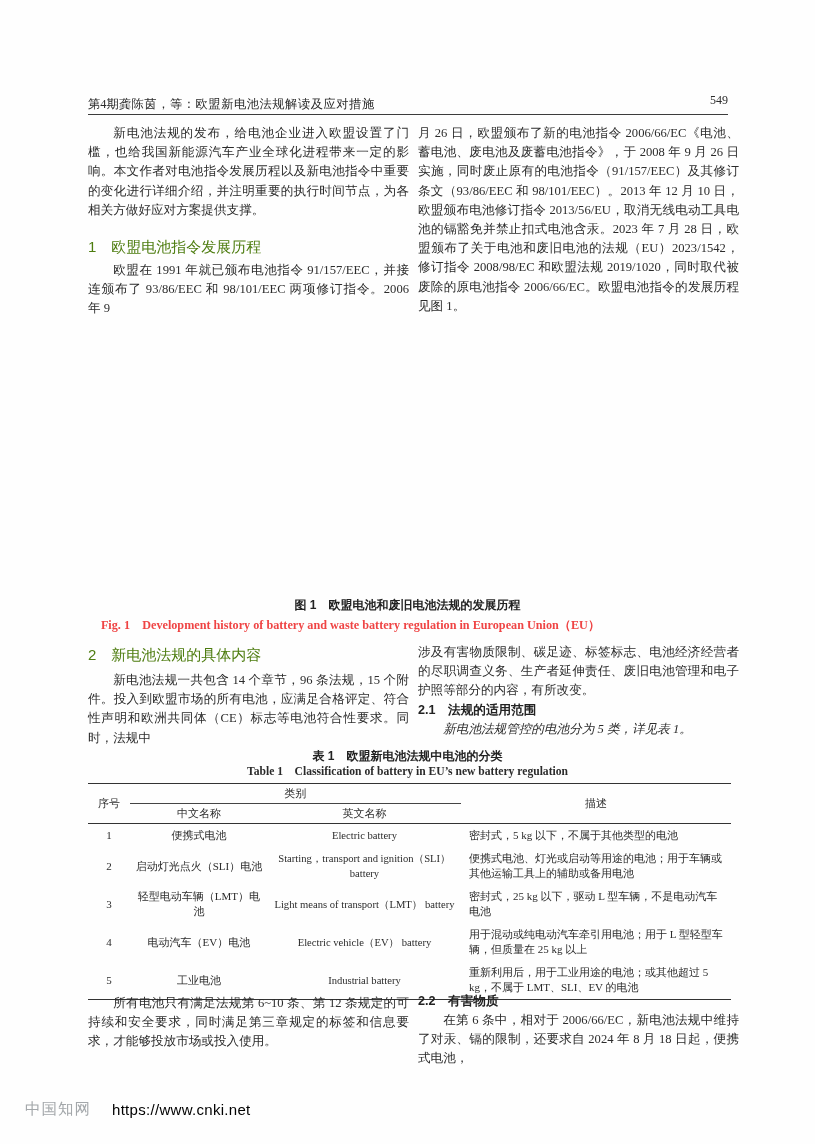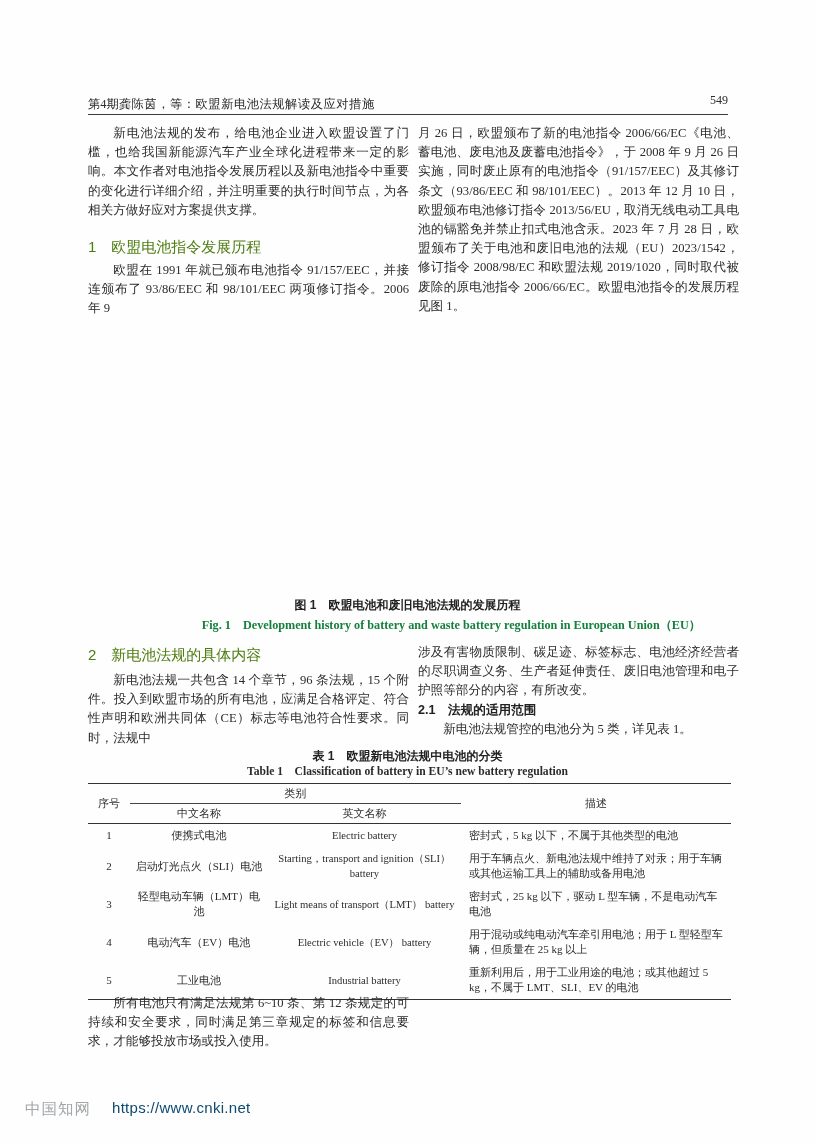--- a/index.html
+++ b/index.html
@@ -21,44 +21,44 @@
   .hdr .pageno{flex:0 0 auto;position:relative;top:-5px;font-size:12px;}
   .hdr-rule{left:88px;top:114px;width:640px;height:0;border-top:1.2px solid #3c3c3c;}
   
   .col{width:321px;font-size:12.6px;line-height:19.2px;text-align:justify;text-justify:inter-ideograph;}
   .indent{text-indent:2em;}
   .h1{font-family:"Liberation Sans","DejaVu Sans",sans-serif;font-weight:normal;font-size:15px;color:#4d7c0f;}
   .h2{font-family:"Liberation Sans","DejaVu Sans",sans-serif;font-weight:bold;font-size:12.6px;color:#222;margin:1px 0 1px 0;}
   
   .figbox{left:88px;top:315px;width:640px;height:275px;background:#fefefe;}
   .figcap-zh{left:0;top:597px;width:815px;text-align:center;font-family:"Liberation Sans","DejaVu Sans",sans-serif;font-weight:bold;font-size:12px;color:#222;}
-  .figcap-en{left:0;top:617px;width:701px;text-align:right;font-weight:bold;font-size:12.2px;color:#15803d;}
+  .figcap-en{left:0;top:617px;width:701px;text-align:center;font-weight:bold;font-size:12.2px;color:#ef4444;}
   
   .tabcap-zh{left:0;top:748px;width:815px;text-align:center;font-family:"Liberation Sans","DejaVu Sans",sans-serif;font-weight:bold;font-size:12px;color:#222;}
   .tabcap-en{left:0;top:764px;width:815px;text-align:center;font-weight:bold;font-size:11.6px;color:#2b2b2b;}
   table.t1{
     left:88px;top:783px;width:643px;
     position:absolute;
     border-collapse:collapse;
     font-size:11px;line-height:15px;
     border-top:1.6px solid #333;
     border-bottom:1.6px solid #333;
   }
   table.t1 thead{border-bottom:1.1px solid #333;}
   table.t1 th{font-weight:normal;padding:2px 3px;}
   table.t1 td{padding:4px 3px;text-align:center;vertical-align:middle;}
   table.t1 td.desc{text-align:left;padding-left:8px;}
   table.t1 .cat-span{border-bottom:.9px solid #444;}
   table.t1 .en{font-size:10.6px;}
   .cw-no{width:6.5%;}.cw-zh{width:21.5%;}.cw-en{width:30%;}.cw-ds{width:42%;}
   
-  .wm{left:25px;top:1099px;display:flex;gap:21px;align-items:flex-start;
+  .wm{left:25px;top:1099px;display:flex;gap:21px;align-items:center;
       font-family:"Liberation Sans","DejaVu Sans",sans-serif;color:#a3a7aa;}
   .wm .wm-name{font-size:15.5px;letter-spacing:1px;}
-  .wm .wm-url{font-size:15px;color:#0c4a6e;letter-spacing:.3px;}
+  .wm .wm-url{font-size:15px;color:#000000;letter-spacing:.3px;}
 </style>
 </head>
 <body>
 
 <div class="page">
 
   <div class="abs hdr">
     <span class="issue">第4期</span>
     <span class="rtitle">龚陈茵，等：欧盟新电池法规解读及应对措施</span>
     <span class="pageno">549</span>
@@ -75,21 +75,21 @@
   <div class="abs figbox"></div>
   <div class="abs figcap-zh">图 1　欧盟电池和废旧电池法规的发展历程</div>
   <div class="abs figcap-en">Fig. 1　Development history of battery and waste battery regulation in European Union（EU）</div>
 
   <div class="abs h1" style="left:88px;top:646px;width:321px;">2　新电池法规的具体内容</div>
   <div class="abs col indent" style="left:88px;top:671px;">新电池法规一共包含 14 个章节，96 条法规，15 个附件。投入到欧盟市场的所有电池，应满足合格评定、符合性声明和欧洲共同体（CE）标志等电池符合性要求。同时，法规中</div>
 
   <div class="abs" style="left:418px;top:643px;width:321px;">
     <div class="col" style="position:static;">涉及有害物质限制、碳足迹、标签标志、电池经济经营者的尽职调查义务、生产者延伸责任、废旧电池管理和电子护照等部分的内容，有所改变。</div>
     <div class="h2">2.1　法规的适用范围</div>
-    <div class="col indent" style="position:static;">新电池法规管控的电池分为 5 类，详见表 1。</div>
+    <div class="col indent" style="position:static;font-style:italic;">新电池法规管控的电池分为 5 类，详见表 1。</div>
   </div>
 
   <div class="abs tabcap-zh">表 1　欧盟新电池法规中电池的分类</div>
   <div class="abs tabcap-en">Table 1　Classification of battery in EU’s new battery regulation</div>
 
   <table class="t1">
     <colgroup>
       <col class="cw-no">
         <col class="cw-zh">
         <col class="cw-en">
@@ -110,21 +110,21 @@
       <tr>
         <td>1</td>
         <td>便携式电池</td>
         <td class="en">Electric battery</td>
         <td class="desc">密封式，5 kg 以下，不属于其他类型的电池</td>
       </tr>
       <tr>
         <td>2</td>
         <td>启动灯光点火（SLI）电池</td>
         <td class="en">Starting，transport and ignition（SLI） battery</td>
-        <td class="desc">用于车辆点火、新电池法规中维持了对汞；用于车辆或其他运输工具上的辅助或备用电池</td>
+        <td class="desc">便携式电池、灯光或启动等用途的电池；用于车辆或其他运输工具上的辅助或备用电池</td>
       </tr>
       <tr>
         <td>3</td>
         <td>轻型电动车辆（LMT）电池</td>
         <td class="en">Light means of transport（LMT） battery</td>
         <td class="desc">密封式，25 kg 以下，驱动 L 型车辆，不是电动汽车电池</td>
       </tr>
       <tr>
         <td>4</td>
         <td>电动汽车（EV）电池</td>
@@ -135,19 +135,23 @@
         <td>5</td>
         <td>工业电池</td>
         <td class="en">Industrial battery</td>
         <td class="desc">重新利用后，用于工业用途的电池；或其他超过 5 kg，不属于 LMT、SLI、EV 的电池</td>
       </tr>
     </tbody>
   </table>
 
   <div class="abs col indent" style="left:88px;top:994px;">所有电池只有满足法规第 6~10 条、第 12 条规定的可持续和安全要求，同时满足第三章规定的标签和信息要求，才能够投放市场或投入使用。</div>
 
+  <div class="abs" style="left:418px;top:992px;width:321px;">
+    <div class="h2">2.2　有害物质</div>
+    <div class="col indent" style="position:static;">在第 6 条中，相对于 2006/66/EC，新电池法规中维持了对汞、镉的限制，还要求自 2024 年 8 月 18 日起，便携式电池，</div>
+  </div>
 
   <div class="abs wm">
     <span class="wm-name">中国知网</span>
     <span class="wm-url">https://www.cnki.net</span>
   </div>
 
 </div>
 
 </body></html>

